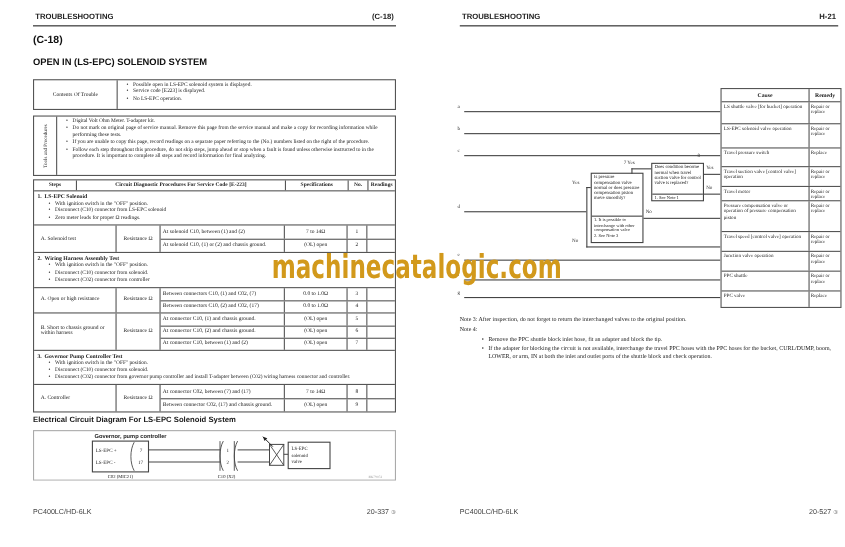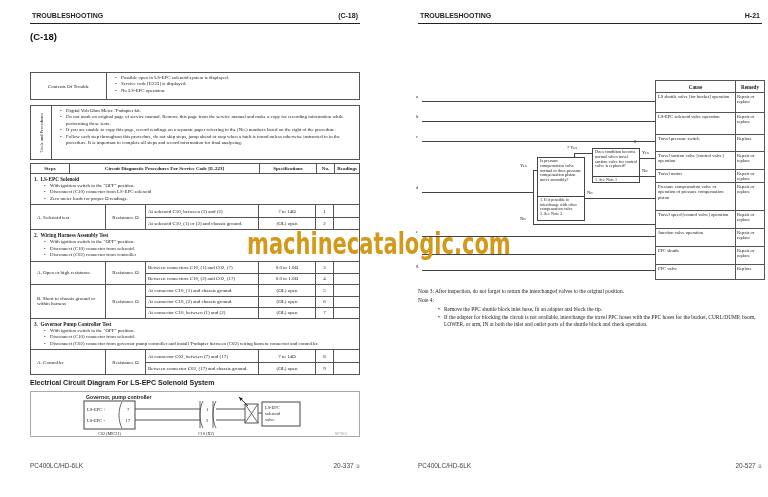--- a/index.html
+++ b/index.html
@@ -91,20 +91,21 @@
 
 <div id="stage">
 
   <div class="page" id="page-left">
     <div class="page-hdr" style="left:30px;width:330px;">
       <span class="l">TROUBLESHOOTING</span>
       <span class="r">(C-18)</span>
     </div>
 
     <div class="h-code">(C-18)</div>
+    <div class="h-title">OPEN IN (LS-EPC) SOLENOID SYSTEM</div>
 
     <div class="tbox" style="top:72px;height:28px;">
       <div class="lab" style="flex-basis:75px;">Contents Of Trouble</div>
       <div class="cnt">
         <div class="bullet">Possible open in LS-EPC solenoid system is displayed.</div>
         <div class="bullet">Service code [E223] is displayed.</div>
         <div class="bullet">No LS-EPC operation.</div>
       </div>
     </div>
 

